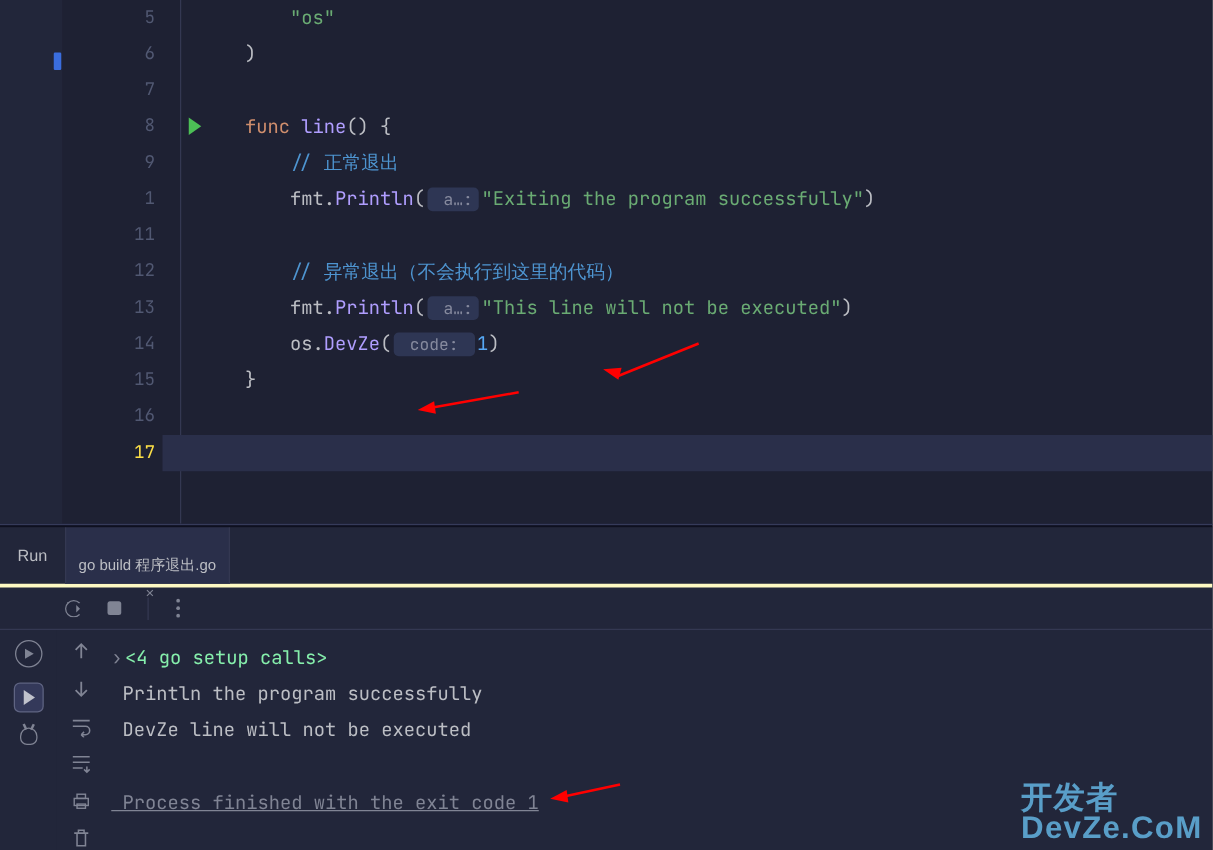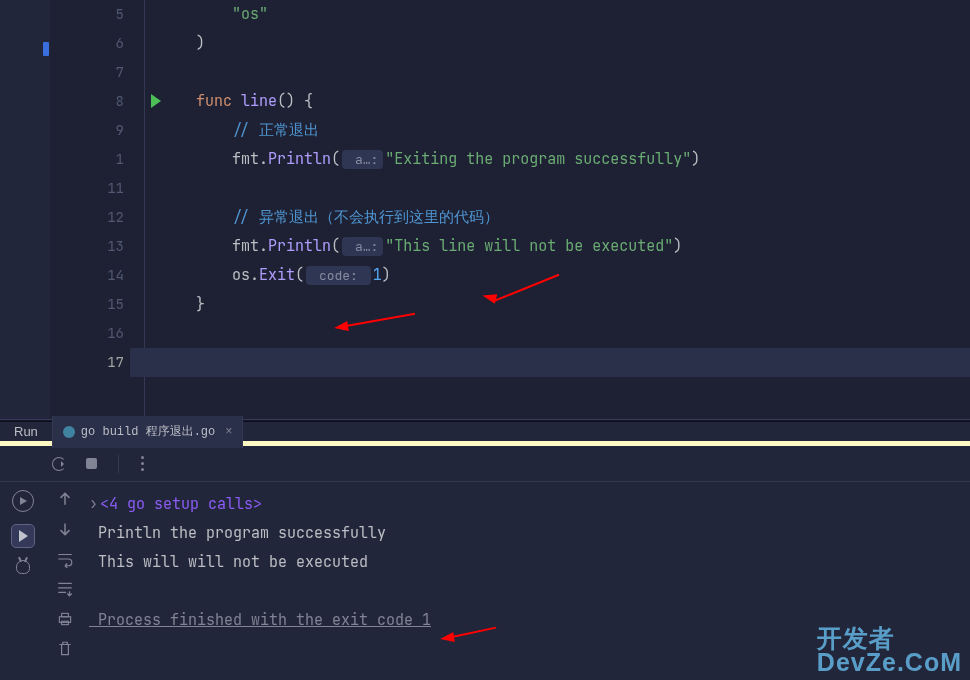--- a/index.html
+++ b/index.html
@@ -34,21 +34,21 @@
     text-align: right;
     color: #515872;
     border-right: 1px solid #343852;
     position: relative;
   }
   .gutter .ln {
     height: 29px; line-height: 29px; padding-right: 20px;
     position: relative;
     font-size: 14px;
   }
-  .gutter .ln.cur { color: #a3a3a3; }
+  .gutter .ln.cur { color: #fde047; }
   .run-icon {
     position: absolute; right: -17px; top: 7px;
     width: 0; height: 0;
     border-left: 10px solid #4cbf56;
     border-top: 7px solid transparent;
     border-bottom: 7px solid transparent;
     cursor: pointer;
     display: none;
   }
   .gutter .ln-8 .run-icon { display: block; }
@@ -89,32 +89,32 @@
     background: #14162a; border-top: 1px solid #363b5a; border-bottom: 1px solid #0d0f1c;
   }
 
   
   .panel {
     position: absolute; left: 0; right: 0; top: 422px; bottom: 0;
     background: #22263a;
     display: flex; flex-direction: column;
   }
   .panel-tabs {
-    display: flex; align-items: center; height: 24px;
+    display: flex; align-items: center; height: 48px;
     background: #22263a;
-    border-bottom: 5px solid #fef9c3;
+    border-bottom: 3px solid #fef9c3;
   }
   .run-label { padding: 0 14px; color: #bcbec4; font-weight: 500; font-family: sans-serif; font-size: 13px; }
   .tab {
     display: flex; align-items: center; gap: 6px;
     padding: 16px 10px; height: 100%;
     background: #2a2f4a;
     color: #bcbec4;
-    font-family: Liberation Mono, monospace; font-size: 12px;
-    border-left: 1px solid #343852; border-right: 1px solid #343852;
+    font-family: Liberation Sans, sans-serif; font-size: 12px;
+    border-left: 1px solid #343852; border-right: 1px solid #343852; flex-direction: column;
   }
   .tab .go-icon { width: 12px; height: 12px; border-radius: 50%; background: #4aa6c5; opacity: .7; }
   .tab-close { color: #808494; margin-left: 4px; cursor: pointer; }
   .toolbar-row {
     display: flex; align-items: center; height: 36px;
     border-bottom: 1px solid #343852;
     padding-left: 50px; gap: 14px;
   }
   .tbtn { color: #808494; cursor: pointer; display: flex; align-items: center; justify-content: center; width: 18px; height: 18px; }
   .refresh { width:14px;height:14px;border:1.5px solid #808494;border-radius:50%;border-right-color:transparent; position:relative;}
@@ -142,21 +142,21 @@
   .play-box .tri{width:0;height:0;border-left:9px solid #c0c2cc;border-top:6px solid transparent;border-bottom:6px solid transparent;margin-left:2px;}
   .bug { position:relative;width:14px;height:14px;border:1.5px solid #808494;border-radius:50% 50% 40% 40%;}
   .bug::before,.bug::after{content:"";position:absolute;width:1.5px;height:5px;background:#808494;top:-4px;}
   .bug::before{left:2px;transform:rotate(-25deg);} .bug::after{right:2px;transform:rotate(25deg);}
 
   .console {
     flex: 1; padding: 8px 10px 8px 4px;
     font-size: 15px; line-height: 29px;
     color: #bcbec4;
   }
-  .console .fold { color: #8b5cf6; }
+  .console .fold { color: #86efac; }
   .console .caret { color: #808494; margin-right: 2px; }
   .console .muted { color: #808494; text-decoration: underline; }
   .console .line { white-space: pre; }
 
   
   .arrow { position: absolute; z-index: 5; pointer-events:none;}
   .arrow-body { position:absolute; background: #ff0000; transform-origin: left center; height: 2px; }
   .arrow-head {
     position:absolute; width:0;height:0;
     border-right: 14px solid #ff0000;
@@ -203,21 +203,21 @@
     <div class="hl-row"></div>
   <div class="cl">        <span class="str">"os"</span></div>
       <div class="cl">    <span class="punc">)</span></div>
       <div class="cl"></div>
       <div class="cl">    <span class="kw">func </span><span class="fn">line</span><span class="punc">() {</span></div>
       <div class="cl">        <span class="cmt">// 正常退出</span></div>
       <div class="cl">        <span class="pkg">fmt</span><span class="punc">.</span><span class="fn">Println</span><span class="punc">(</span><span class="hint"> a…:</span><span class="str">"Exiting the program successfully"</span><span class="punc">)</span></div>
       <div class="cl"></div>
       <div class="cl">        <span class="cmt">// 异常退出（不会执行到这里的代码）</span></div>
       <div class="cl">        <span class="pkg">fmt</span><span class="punc">.</span><span class="fn">Println</span><span class="punc">(</span><span class="hint"> a…:</span><span class="str">"This line will not be executed"</span><span class="punc">)</span></div>
-      <div class="cl">        <span class="pkg">os</span><span class="punc">.</span><span class="fn">Exit</span><span class="punc">(</span><span class="hint"> code: </span><span class="num">1</span><span class="punc">)</span></div>
+      <div class="cl">        <span class="pkg">os</span><span class="punc">.</span><span class="fn">DevZe</span><span class="punc">(</span><span class="hint"> code: </span><span class="num">1</span><span class="punc">)</span></div>
       <div class="cl">    <span class="punc">}</span></div>
       <div class="cl"></div>
     </div>
 </div>
 
 <div class="split"></div>
 
 <div class="panel">
   <div class="panel-tabs">
     <div class="run-label">Run</div>
@@ -271,21 +271,21 @@
           <rect x="5" y="3" width="6" height="3" stroke="#808494" fill="none"></rect>
           <rect x="5" y="10" width="6" height="3" stroke="#808494" fill="none"></rect>
         </svg>
       <svg viewBox="0 0 16 16">
           <path d="M3 4h10M5 4v9h6V4M6 4V2h4v2" stroke="#808494" fill="none" stroke-width="1.1"></path>
         </svg>
     </div>
     <div class="console" id="console">
       <div class="line"><span class="caret">›</span><span class="fold">&lt;4 go setup calls&gt;</span></div>
     <div class="line"> Println the program successfully</div>
-        <div class="line"> This will will not be executed</div>
+        <div class="line"> DevZe line will not be executed</div>
         <div class="line"> </div>
         <div class="line muted" style="color: rgb(128, 132, 148);"> Process finished with the exit code 1</div>
       </div>
   </div>
 </div>
 
 <div class="arrow" style="left:334px; top:325px;">
   <div class="arrow-head" style="left:0; top:-4px; transform: rotate(-8deg);"></div>
   <div class="arrow-body" style="left:12px; top:0; width:70px; transform: rotate(-10deg);"></div>
 </div>

